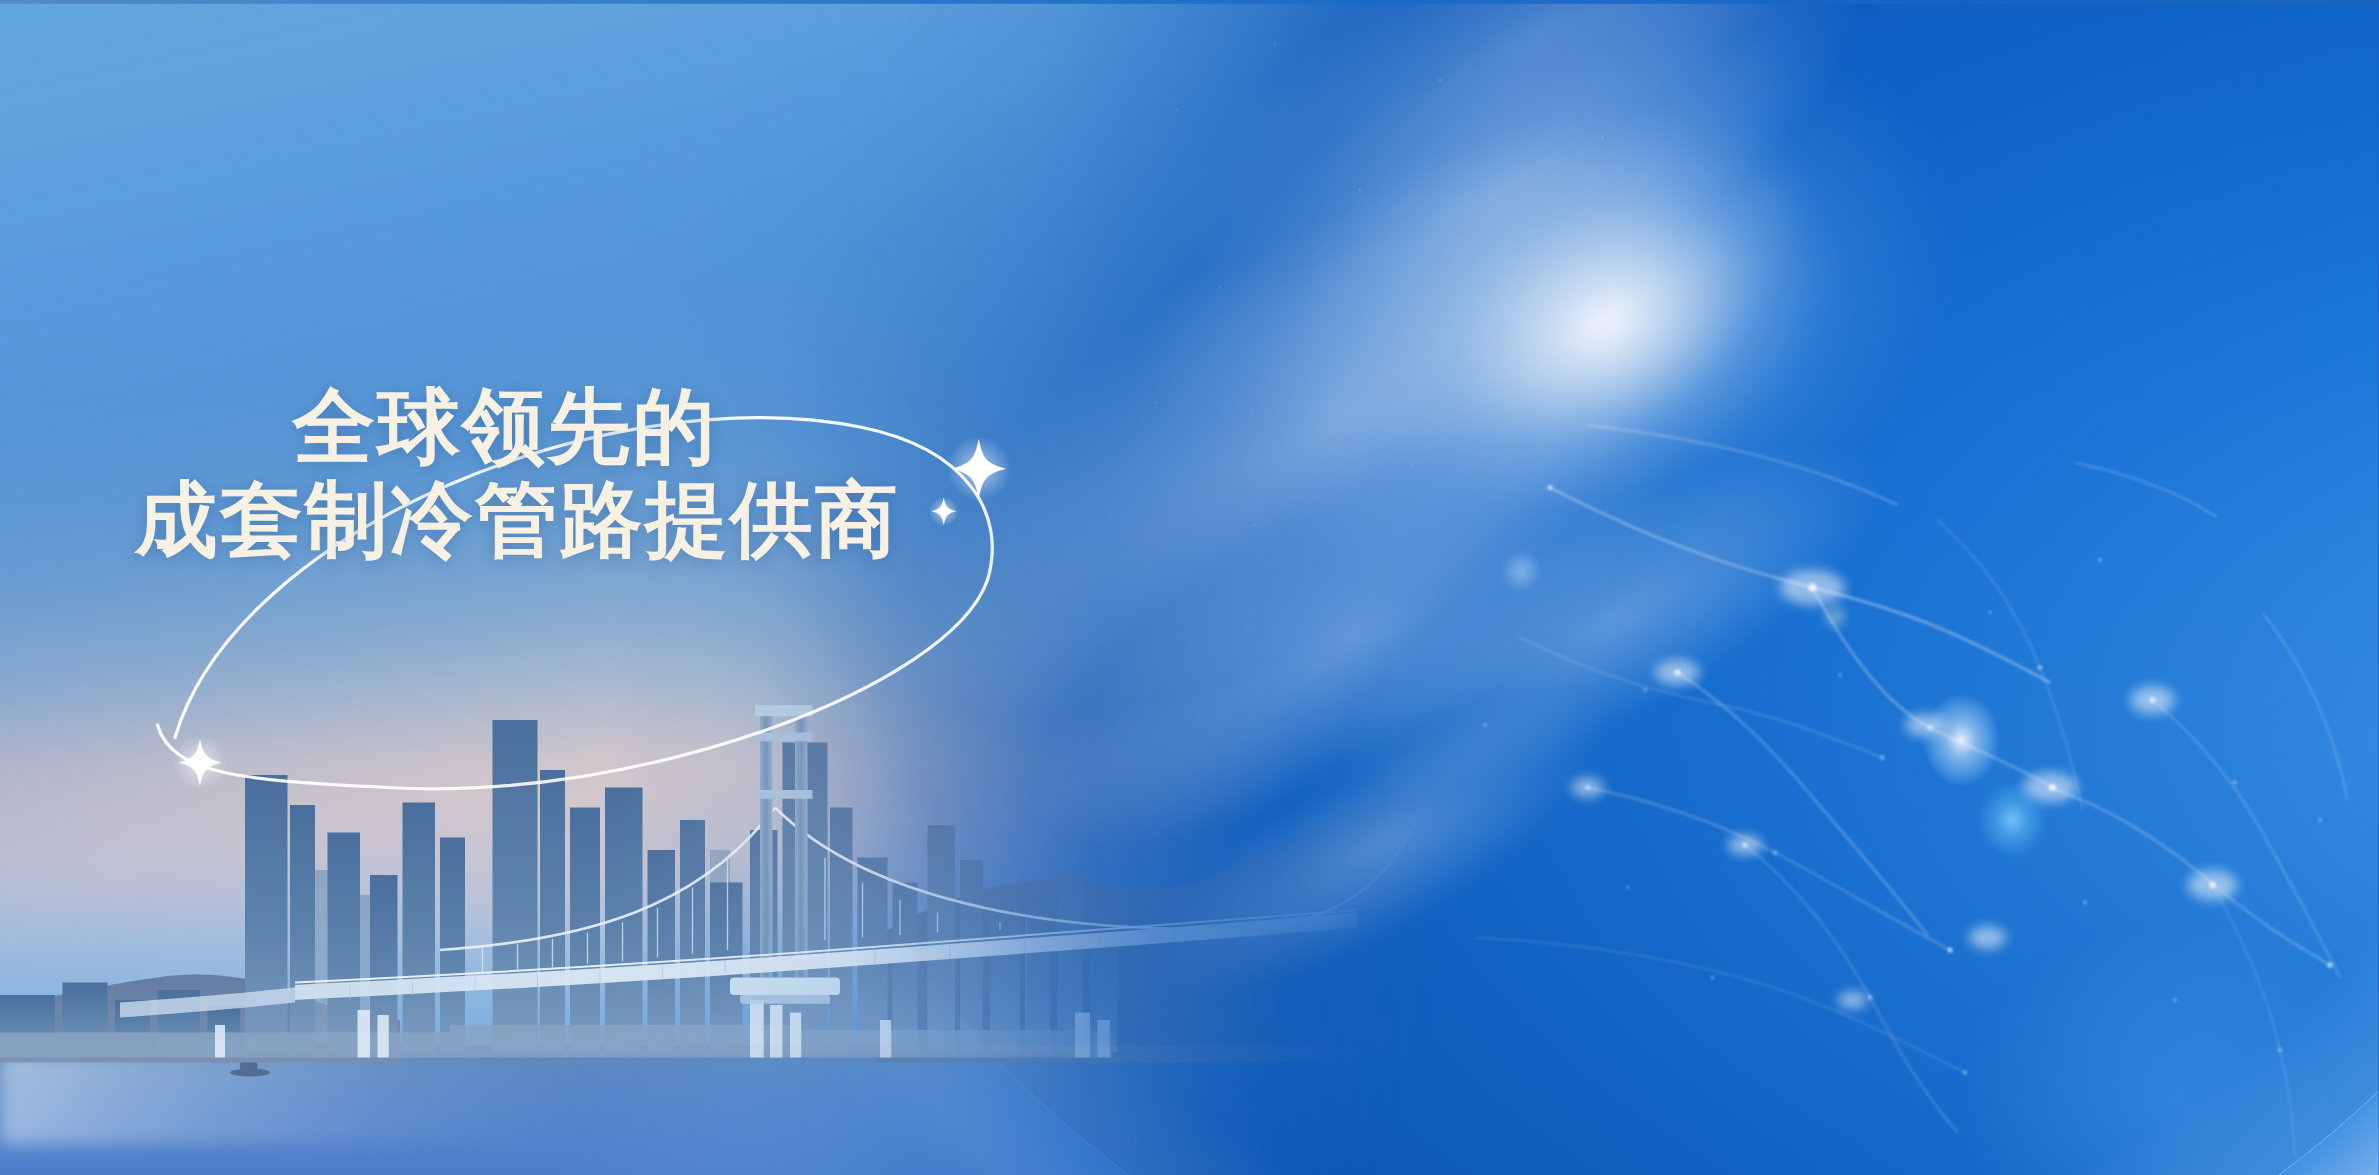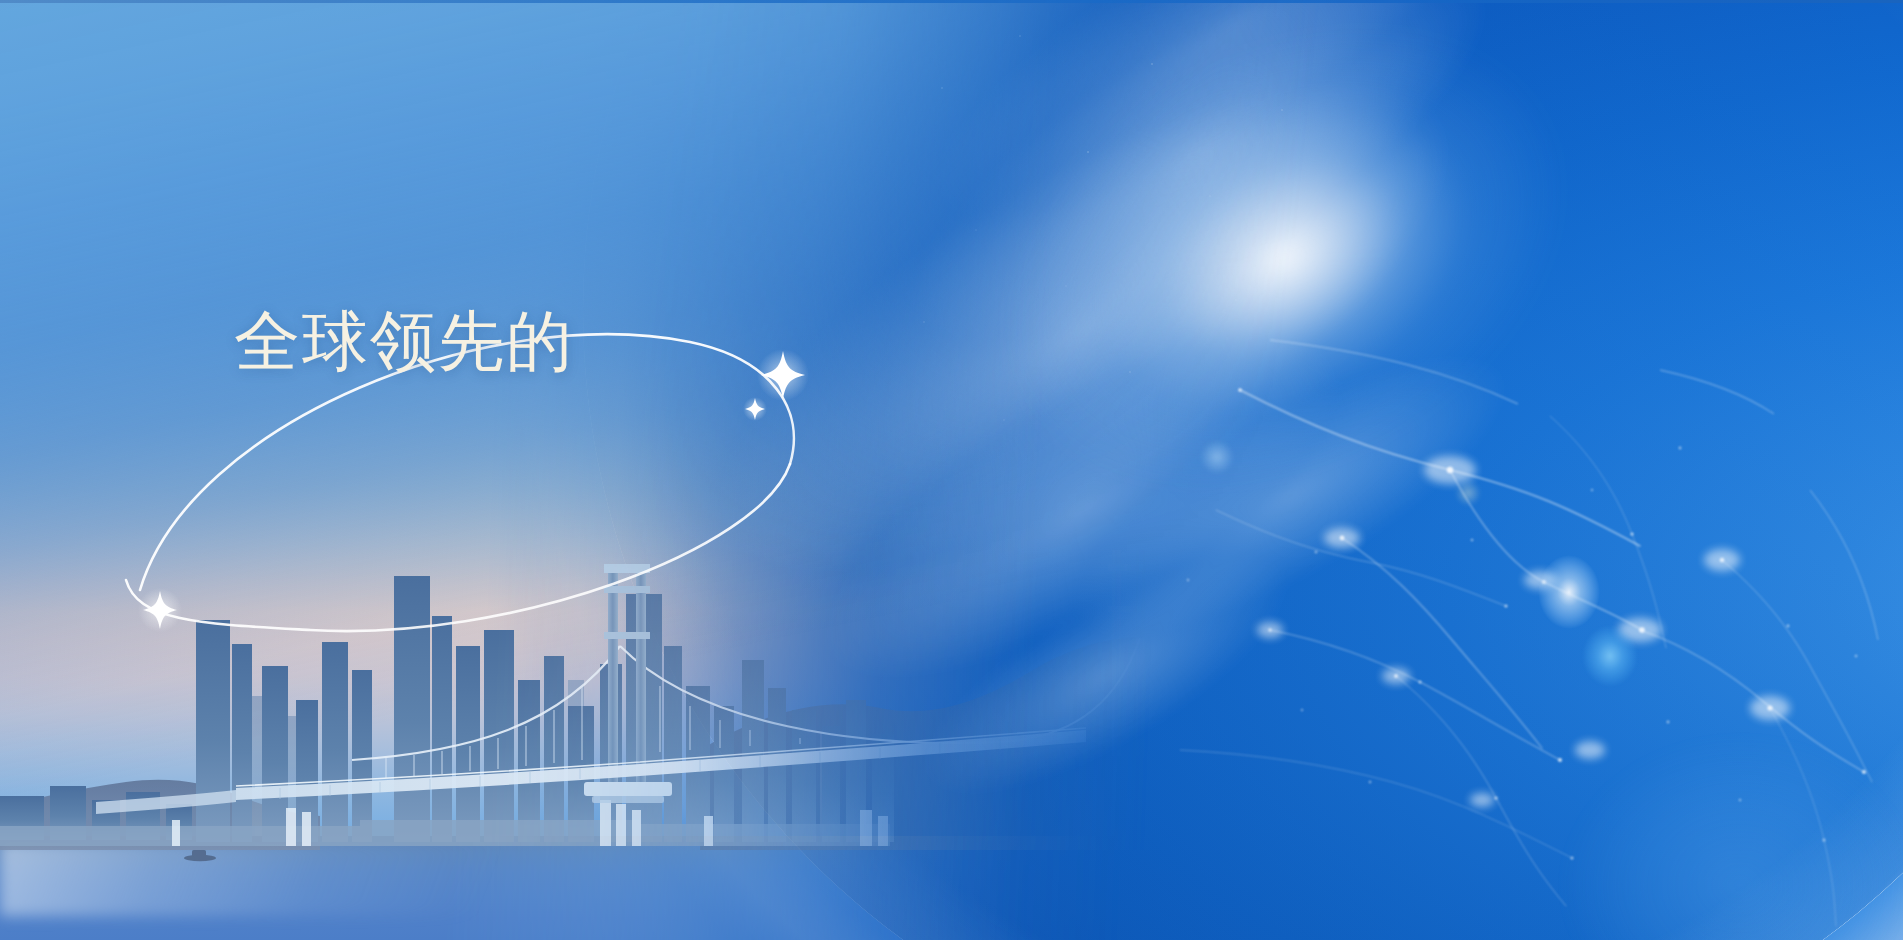--- a/index.html
+++ b/index.html
@@ -309,21 +309,21 @@
 
   
   .headline {
     position: absolute;
     left: 108px; top: 304px;
     width: 760px;
   }
   .headline-line {
     font-size: 66px;
     line-height: 74px;
-    font-weight: 400;
+    font-weight: 700;
     letter-spacing: 2px;
     color: #f6f1e2;
     text-shadow: 0 2px 12px rgba(20,62,120,0.30);
     white-space: nowrap;
   }
   .headline-line.l1 { margin-left: 126px; }
   .headline-line.l2 { margin-left: 0; }
 
   
   .top-edge {
@@ -672,17 +672,18 @@
       <g transform="translate(100,360)">
         <circle r="22" fill="url(#sparkGlow)"></circle>
         <path d="M0 -19 C 2.6 -5.8, 5.4 -3.2, 17 0 C 5.4 3.2, 2.6 5.8, 0 19
                  C -2.6 5.8, -5.4 3.2, -17 0 C -5.4 -3.2, -2.6 -5.8, 0 -19 Z" fill="#ffffff"></path>
       </g>
     </svg>
   </div>
 
   <div class="headline">
     <div class="headline-line l1">全球领先的</div>
+    <div class="headline-line l2">成套制冷管路提供商</div>
   </div>
 
   <div class="top-edge"></div>
 
 </div>
 
 </body></html>

